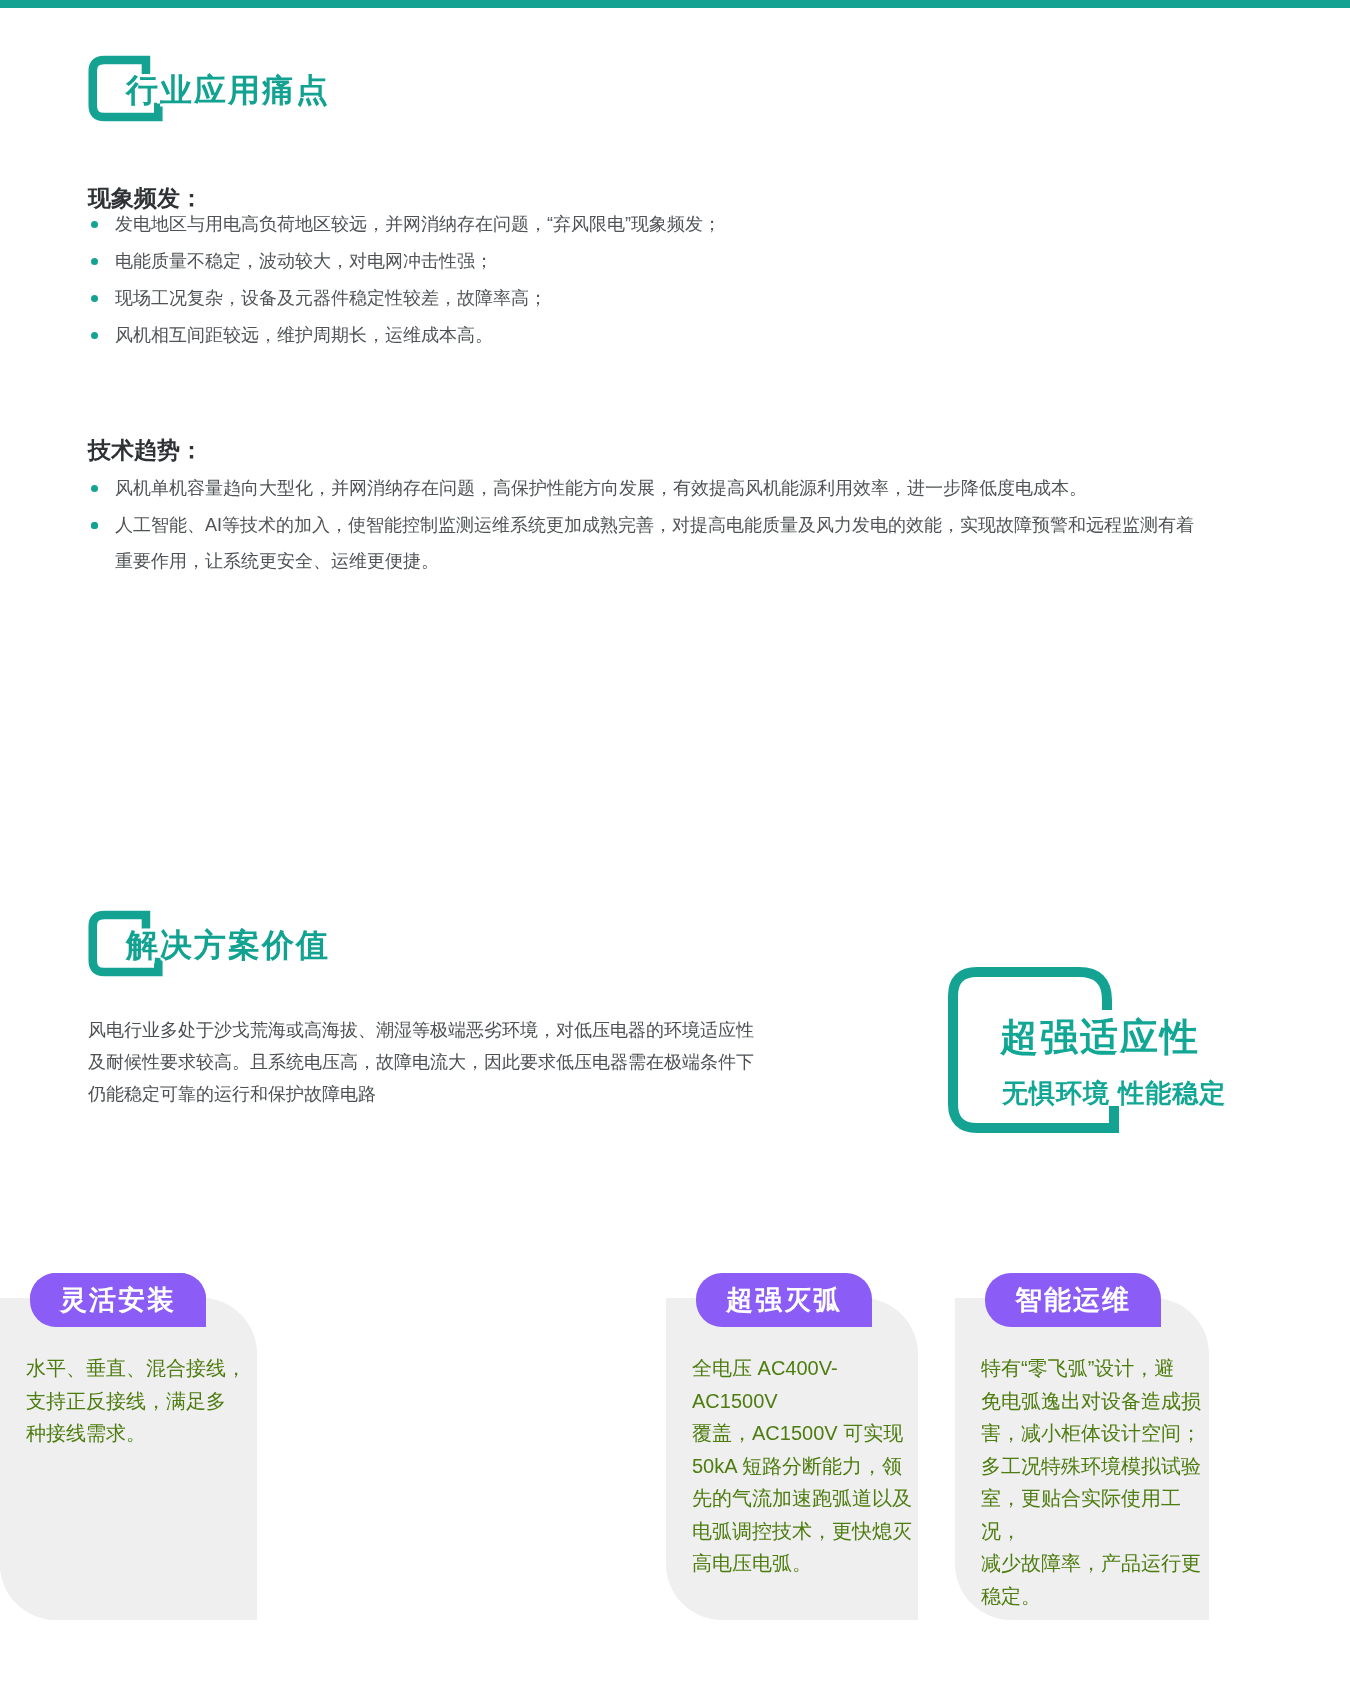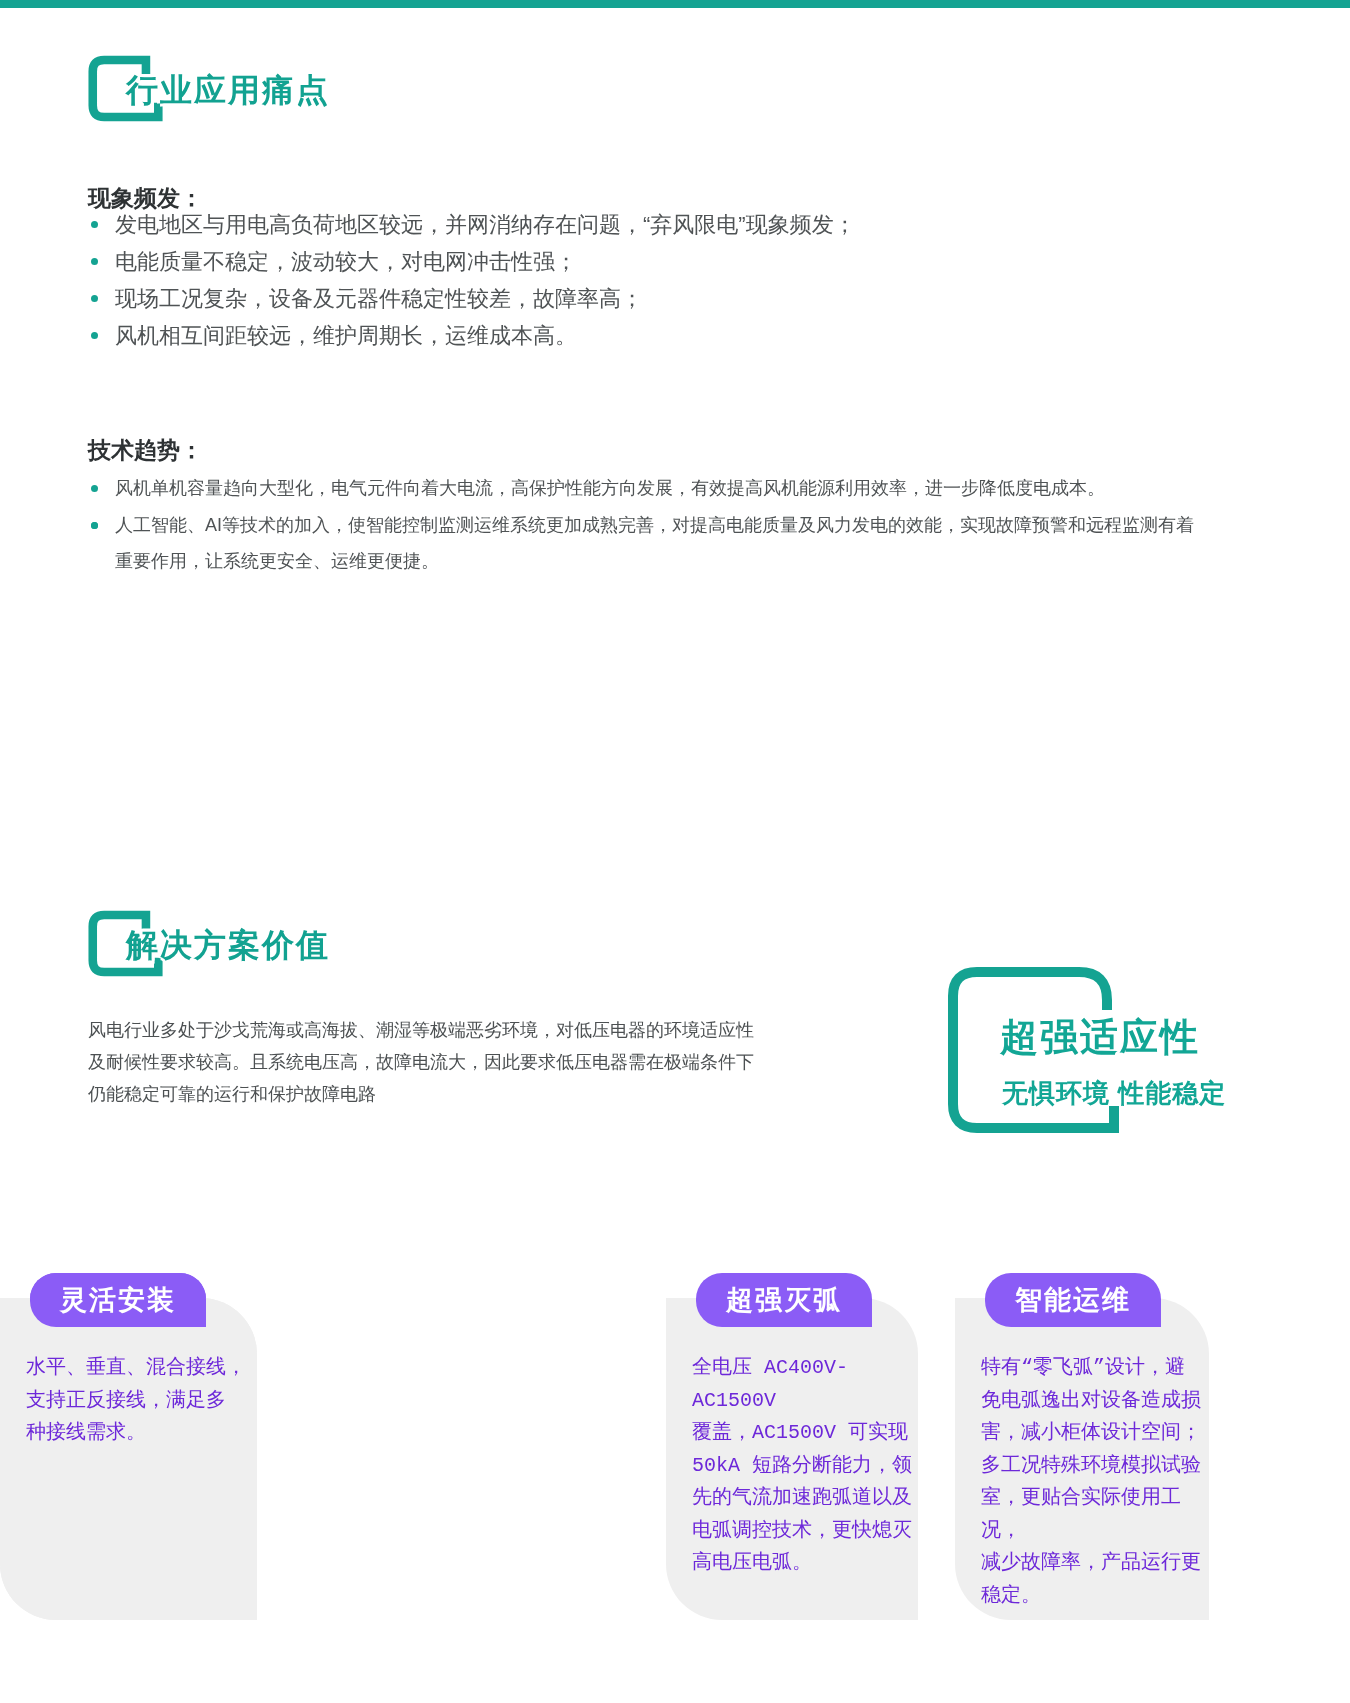--- a/index.html
+++ b/index.html
@@ -22,21 +22,21 @@
   }
 
   .sub-head{position:absolute;left:88px;margin:0;font-size:23px;font-weight:bold;color:#2E3234;white-space:nowrap;}
   #pain-heading{top:183px;}
   #trend-heading{top:435px;}
 
   .blist{position:absolute;left:88px;margin:0;padding:0;list-style:none;width:1250px;}
   #pain-list{top:206px;}
   #trend-list{top:470px;}
   .blist li{position:relative;padding-left:27px;color:#4F5355;}
-  #pain-list li{line-height:37px;font-size:22px;}
+  #pain-list li{line-height:37px;font-size:18px;}
   #trend-list li{line-height:36.5px;font-size:18px;}
   .dot{position:absolute;left:3px;top:15px;width:7px;height:7px;border-radius:50%;background:#14A392;}
   .btxt{white-space:pre-line;}
 
   .intro{
     position:absolute;left:88px;top:1014px;width:680px;margin:0;
     font-size:18px;line-height:32px;color:#4C5052;white-space:pre-line;
   }
 
   
@@ -63,21 +63,21 @@
   .card:nth-of-type(3){left:666px;width:252px;}
   .card:nth-of-type(4){left:955px;width:254px;}
   .pill{
     position:absolute;left:30px;top:-25px;height:54px;padding:0 30px;
     display:inline-flex;align-items:center;justify-content:center;
     background:#8b5cf6;color:#fff;font-size:27px;font-weight:bold;letter-spacing:2px;
     border-radius:26px 26px 0 26px;white-space:nowrap;
   }
   .card-text{
     position:absolute;left:26px;top:54px;right:6px;
-    font-size:20px;line-height:32.5px;color:#6d28d9;white-space:pre-line;font-family:Liberation Mono, monospace;
+    font-size:20px;line-height:32.5px;color:#4d7c0f;white-space:pre-line;
   }
 </style>
 </head>
 <body>
 
 <div class="page">
   <div class="topbar"></div>
 
   <header class="sec-head h1">
     <svg class="bracket-s" viewBox="0 0 80 70">
@@ -89,21 +89,21 @@
   <h3 class="sub-head" id="pain-heading">现象频发：</h3>
   <ul class="blist" id="pain-list">
     <li><span class="dot"></span><span class="btxt">发电地区与用电高负荷地区较远，并网消纳存在问题，“弃风限电”现象频发；</span></li>
     <li><span class="dot"></span><span class="btxt">电能质量不稳定，波动较大，对电网冲击性强；</span></li>
     <li><span class="dot"></span><span class="btxt">现场工况复杂，设备及元器件稳定性较差，故障率高；</span></li>
     <li><span class="dot"></span><span class="btxt">风机相互间距较远，维护周期长，运维成本高。</span></li>
   </ul>
 
   <h3 class="sub-head" id="trend-heading">技术趋势：</h3>
   <ul class="blist" id="trend-list">
-    <li><span class="dot"></span><span class="btxt">风机单机容量趋向大型化，电气元件向着大电流，高保护性能方向发展，有效提高风机能源利用效率，进一步降低度电成本。</span></li>
+    <li><span class="dot"></span><span class="btxt">风机单机容量趋向大型化，并网消纳存在问题，高保护性能方向发展，有效提高风机能源利用效率，进一步降低度电成本。</span></li>
     <li><span class="dot"></span></li>
     <li><span class="dot"></span><span class="btxt">人工智能、AI等技术的加入，使智能控制监测运维系统更加成熟完善，对提高电能质量及风力发电的效能，实现故障预警和远程监测有着
 重要作用，让系统更安全、运维更便捷。</span></li>
   </ul>
 
   <header class="sec-head h2">
     <svg class="bracket-s" viewBox="0 0 80 70">
       <path d="M61 20 V5 H17 Q5 5 5 17 V53 Q5 65 17 65 H74 V50" fill="none" stroke="#14A392" stroke-width="9"></path>
     </svg>
     <h2 class="sec-title">解决方案价值</h2>

